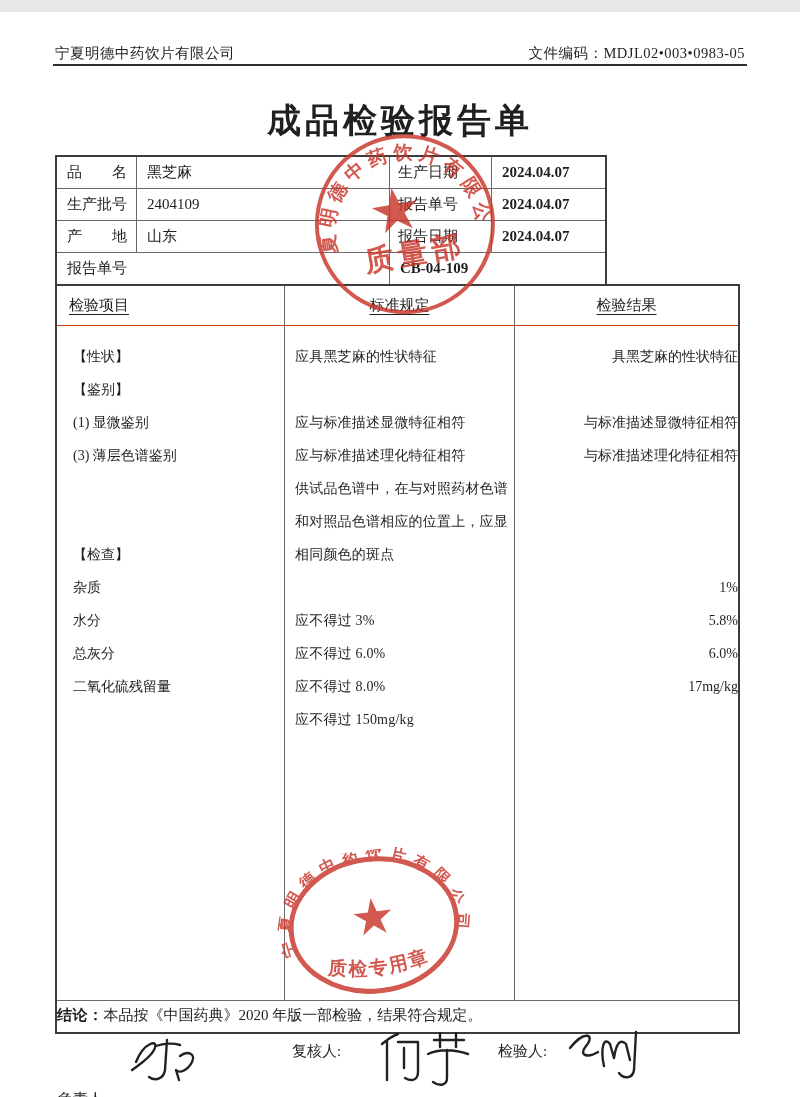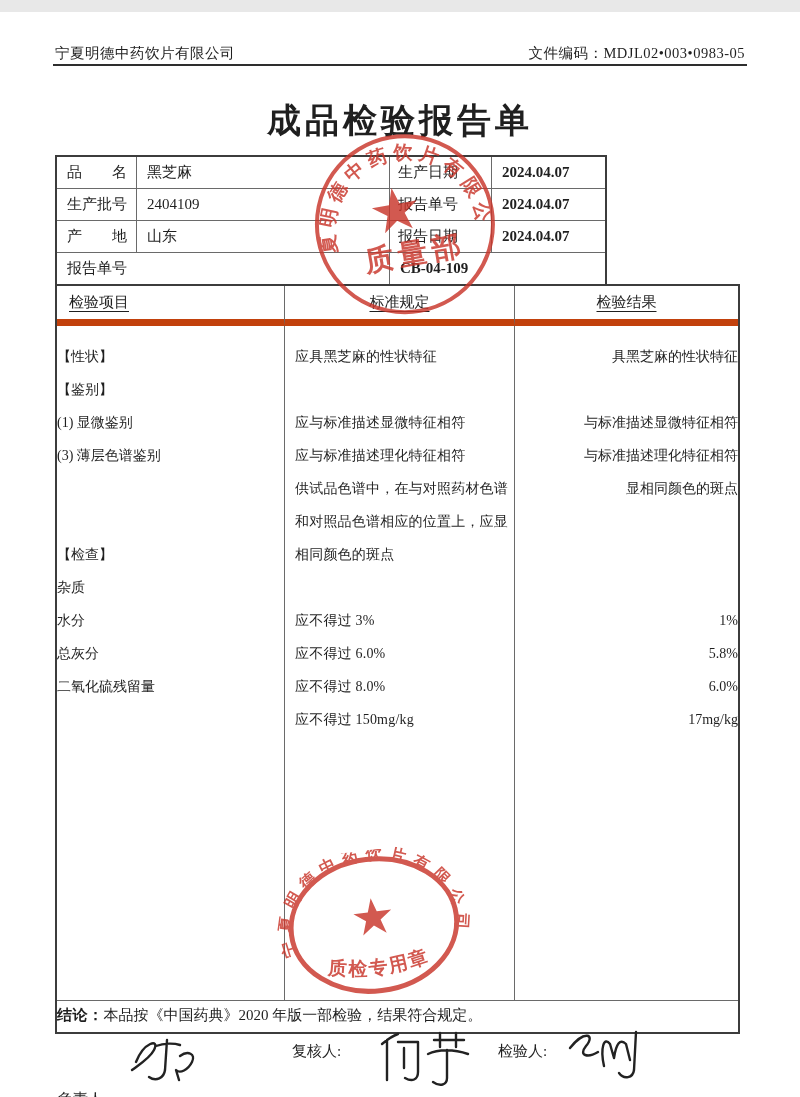--- a/index.html
+++ b/index.html
@@ -20,30 +20,30 @@
   .t1 .c{box-sizing:border-box;border-right:1px solid #6a6a6a;border-bottom:1px solid #6a6a6a;
          display:flex;align-items:center;padding-left:10px;white-space:nowrap;overflow:visible;}
   .t1 .noR{border-right:none;font-weight:bold;}
   .t1 .noB{border-bottom:none;}
   .t1 .span2a{grid-column:1/3;}
   .t1 .span2b{grid-column:3/5;}
   
   .t2{position:absolute;left:55px;top:272px;width:685px;height:750px;box-sizing:border-box;
       border:2px solid #3c3c3c;display:grid;
       grid-template-columns:228px 230px 1fr;grid-template-rows:40px 1fr 32px;}
-  .t2 .hc{box-sizing:border-box;border-right:1px solid #6a6a6a;border-bottom:7px solid #c2410c;
+  .t2 .hc{box-sizing:border-box;border-right:1px solid #6a6a6a;border-bottom:1px solid #c2410c;
           font-size:15px;display:flex;align-items:center;}
   .t2 .hc span{text-decoration:underline;text-underline-offset:4px;}
   .hc.h1{padding-left:12px;}
   .hc.h2,.hc.h3{justify-content:center;}
   .hc.h3{border-right:none;}
   .t2 .bodycol{box-sizing:border-box;border-right:1px solid #6a6a6a;padding-top:14px;font-size:14px;}
   .t2 .bodycol.last{border-right:none;}
   .ln{height:33px;line-height:33px;white-space:nowrap;}
-  .col1 .ln{padding-left:0;}
+  .col1 .ln{padding-left:16px;}
   .col2 .ln{padding-left:10px;letter-spacing:.2px;}
   .col3 .ln{padding-left:8px;text-align:right;}
   .concl{grid-column:1/4;box-sizing:border-box;border-top:1px solid #6a6a6a;
          font-size:15px;line-height:29px;padding-left:0;white-space:nowrap;}
   .concl b{letter-spacing:.5px;}
   
   .sig-label{position:absolute;font-size:15px;}
   .sig-svg{position:absolute;}
   .sig-svg path{fill:none;stroke:#222;stroke-width:2.4;stroke-linecap:round;stroke-linejoin:round;}
   
@@ -121,21 +121,20 @@
       <div class="ln">应不得过 3%</div>
       <div class="ln">应不得过 6.0%</div>
       <div class="ln">应不得过 8.0%</div>
       <div class="ln">应不得过 150mg/kg</div>
     </div>
     <div class="bodycol col3 last">
       <div class="ln">具黑芝麻的性状特征</div>
       <div class="ln"></div>
       <div class="ln">与标准描述显微特征相符</div>
       <div class="ln">与标准描述理化特征相符</div>
-      <div class="ln">显相同颜色的斑点</div>
       <div class="ln"></div>
       <div class="ln"></div>
       <div class="ln"></div>
       <div class="ln">1%</div>
       <div class="ln">5.8%</div>
       <div class="ln">6.0%</div>
       <div class="ln">17mg/kg</div>
     </div>
 
     <div class="concl"><b>结论：</b><span>本品按《中国药典》2020 年版一部检验，结果符合规定。</span></div>

